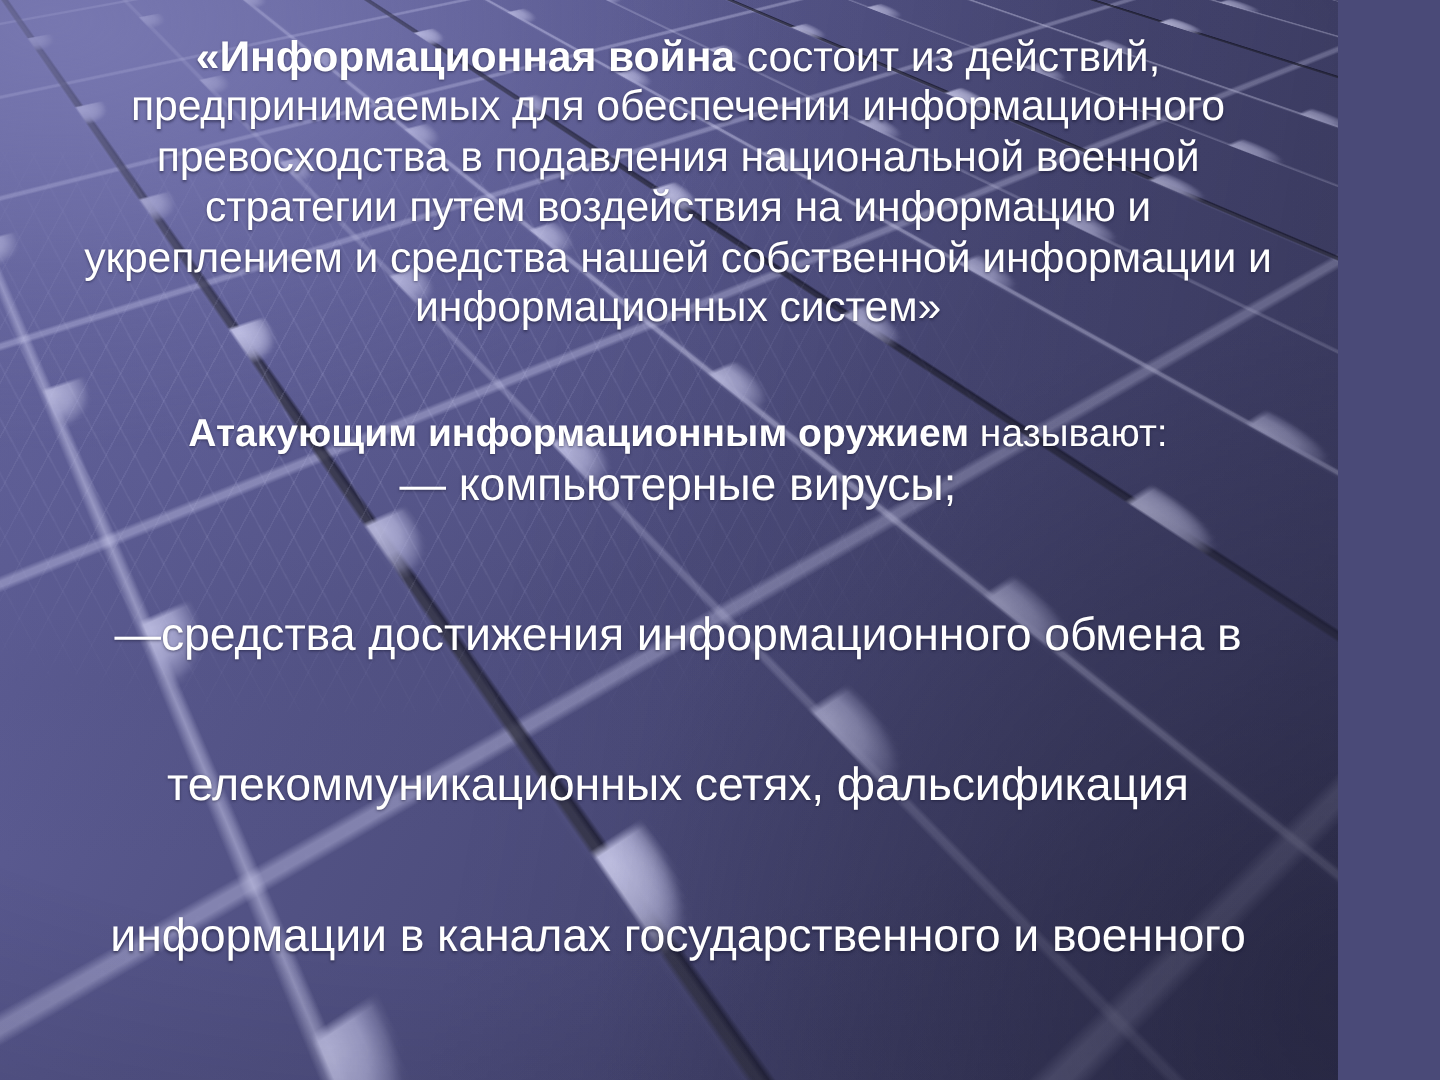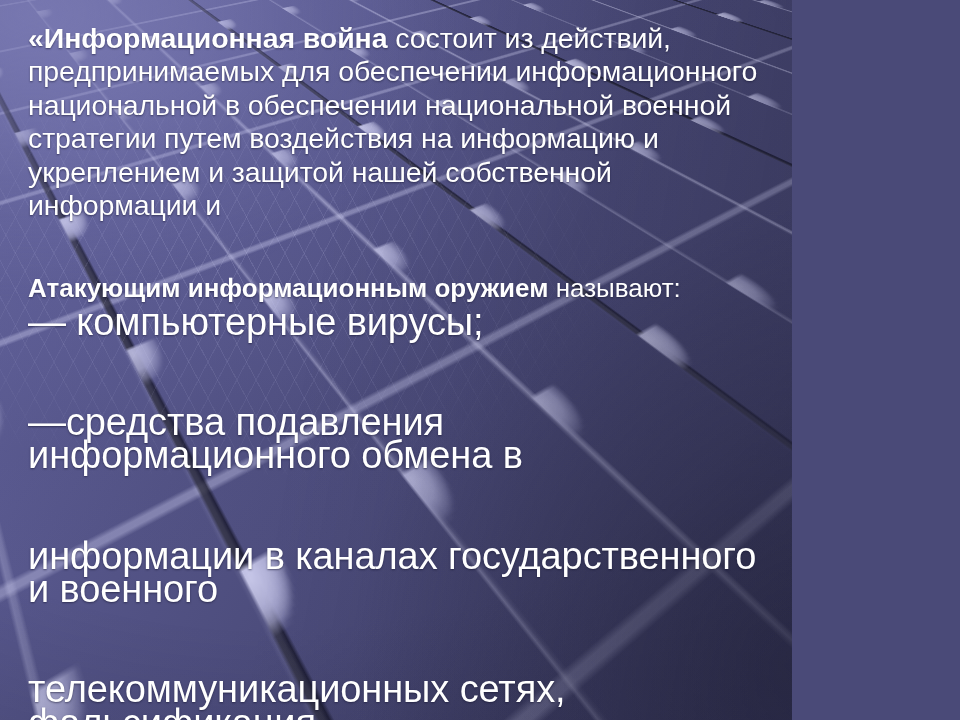--- a/index.html
+++ b/index.html
@@ -2,24 +2,25 @@
 <html><head>
 <meta charset="utf-8">
 <style>
   html,body{margin:0;padding:0;}
   body{
     width:960px;height:720px;overflow:hidden;
     font-family:"Liberation Sans","DejaVu Sans",sans-serif;
     background:#4a4a78;
   }
   .slide{
-    position:relative;width:792px;height:720px;overflow:hidden;
+    position:relative;width:892px;height:720px;overflow:hidden;
     background:
       radial-gradient(120% 95% at 8% 4%, rgba(110,110,168,0.95) 0%, rgba(96,96,152,0.55) 28%, rgba(70,70,114,0.10) 62%, rgba(60,60,100,0) 80%),
       linear-gradient(118deg, #64649c 0%, #5d5d95 16%, #535386 36%, #4a4a78 58%, #44446e 76%, #3e3e66 100%);
+    text-align: center;
   }
 
   
   .bg-layer{position:absolute;inset:0;pointer-events:none;}
 
   
   .net-wrap{
     position:absolute;left:-30%;top:-6%;width:180%;height:128%;
     perspective:560px;perspective-origin:18% 0%;
     overflow:hidden;
@@ -93,21 +94,21 @@
     font-size:28.5px;
     line-height:33.4px;
     letter-spacing:-0.1px;
     margin:0;
     white-space:pre-wrap;
   }
   .heading{font-size:26px;line-height:33.4px;margin:0;}
   .heading b{font-weight:bold;}
   .list{margin:0;padding:0;list-style:none;}
   .list li{
-    font-size:38px;
+    font-size:31px;
     line-height:33.4px;
     letter-spacing:-0.1px;
     white-space:pre-wrap;
     margin:0;
   }
 </style>
 </head>
 <body>
 
 <div class="slide">
@@ -124,34 +125,35 @@
     <div class="fine-mesh"></div>
     <div class="wash"></div>
     <div class="vignette"></div>
   </div>
 
   <div class="content">
 
     <div class="quote-block">
       <p class="block-line"><b>«Информационная война</b><span> состоит из действий,</span></p>
       <p class="block-line">предпринимаемых для обеспечении информационного</p>
-      <p class="block-line">национальной в обеспечении национальной военной</p>
+      <p class="block-line">превосходства в подавления национальной военной</p>
       <p class="block-line">стратегии путем воздействия на информацию и</p>
-      <p class="block-line">укреплением и защитой нашей собственной информации и</p>
+      <p class="block-line">укреплением и средства нашей собственной информации и</p>
+      <p class="block-line">информационных систем»</p>
     </div>
 
     <div class="gap"></div>
 
     <p class="heading"><b>Атакующим информационным оружием</b><span> называют:</span></p>
 
     <ul class="list">
       <li><span>— компьютерные вирусы;</span></li>
       <li>
-        <div>—средства подавления информационного обмена в</div>
+        <div>—средства достижения информационного обмена в</div>
+        <div>телекоммуникационных сетях, фальсификация</div>
         <div>информации в каналах государственного и военного</div>
-        <div>телекоммуникационных сетях, фальсификация</div>
         
       </li>
 
     </ul>
 
   </div>
 </div>
 
 </body></html>

